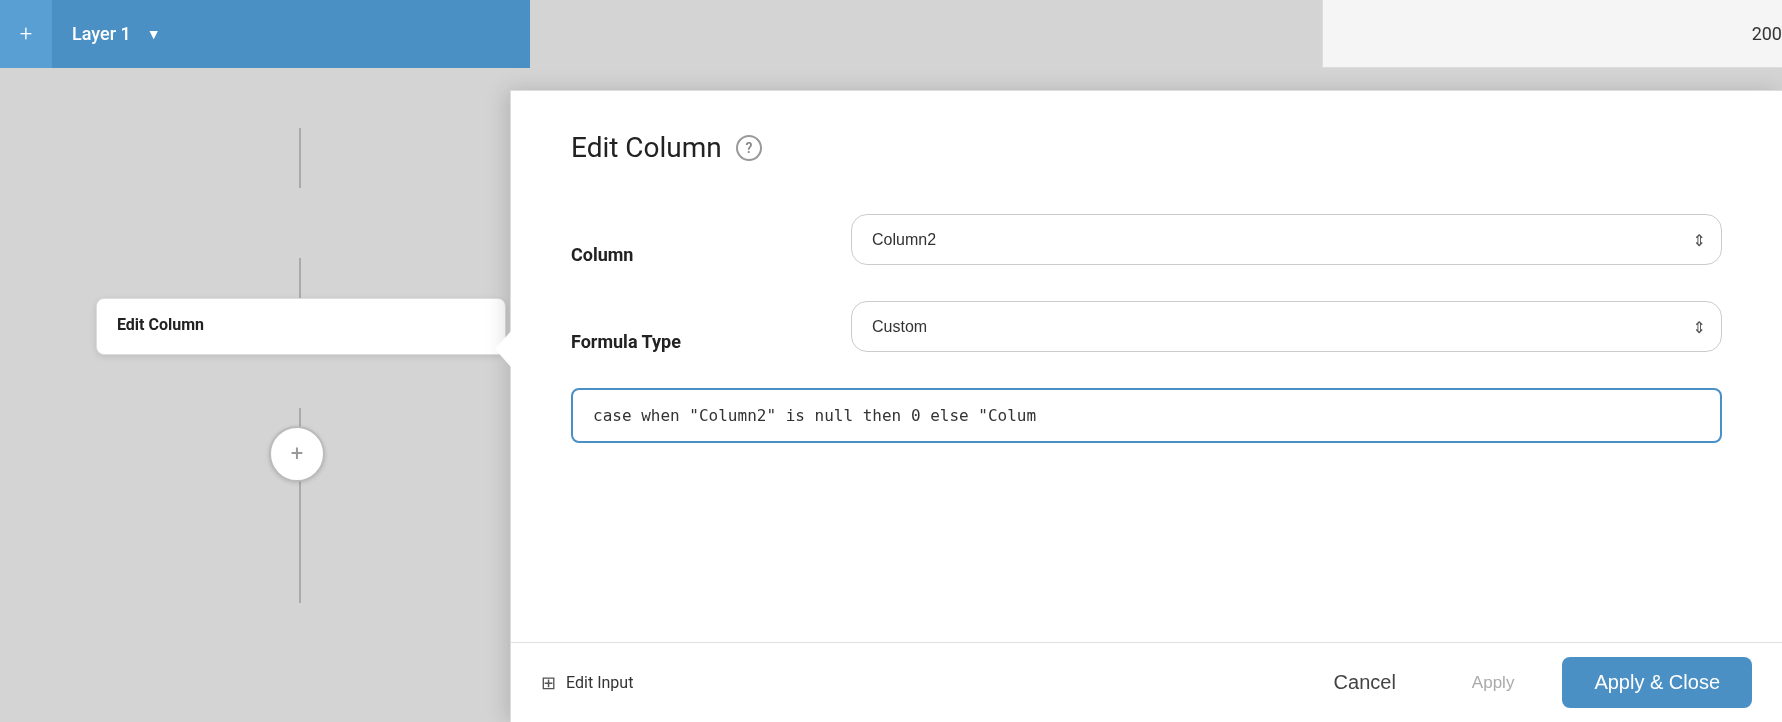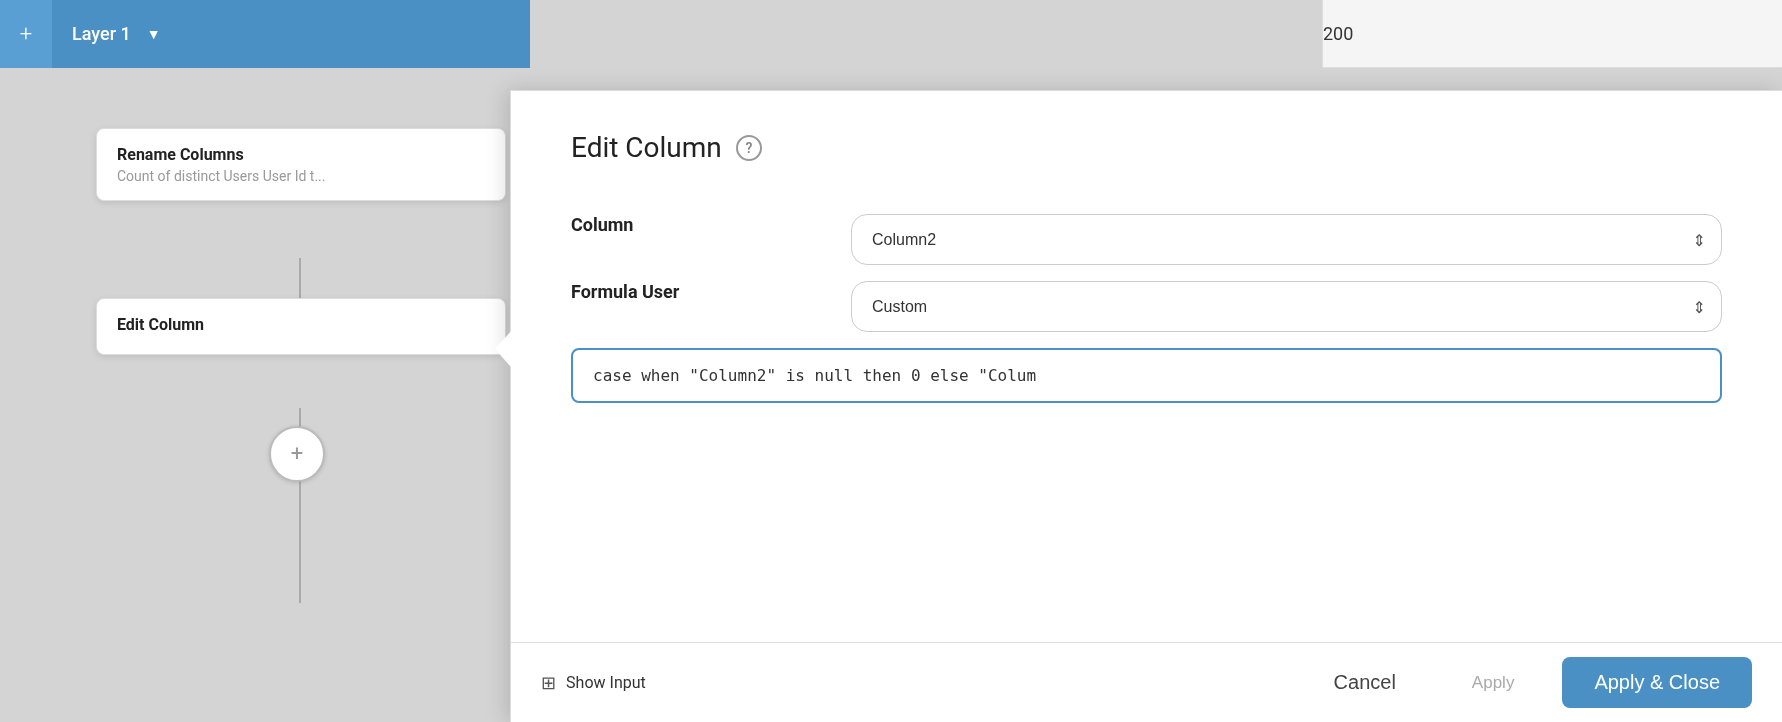--- a/index.html
+++ b/index.html
@@ -75,21 +75,21 @@
       position: absolute;
       top: 0;
       right: 0;
       width: 460px;
       height: 68px;
       background: #f5f5f5;
       border-bottom: 1px solid #ddd;
       border-left: 1px solid #ddd;
       display: flex;
       align-items: center;
-      justify-content: flex-start;
+      justify-content: flex-end;
     }
 
     .right-number {
       font-size: 18px;
       color: #333;
     }
 
     
     .right-edge-tab {
       position: absolute;
@@ -258,22 +258,22 @@
       justify-content: center;
       color: #888;
       font-size: 14px;
       font-weight: 600;
       cursor: pointer;
       flex-shrink: 0;
     }
 
     .form-row {
       display: flex;
-      align-items: flex-start;
-      margin-bottom: 16px;
+      align-items: flex-end;
+      margin-bottom: 36px;
     }
 
     .form-label {
       width: 280px;
       font-size: 18px;
       font-weight: 700;
       color: #222;
       flex-shrink: 0;
     }
 
@@ -412,24 +412,20 @@
 
 <div class="right-edge-tab"></div>
 
 <div class="pipeline-area">
 
   <div class="connector-v1"></div>
   <div class="connector-v2"></div>
   <div class="connector-v3"></div>
   <div class="connector-bottom"></div>
 
-  <div class="pipeline-node node-rename">
-    <div class="pipeline-node-title">Rename Columns</div>
-    <div class="pipeline-node-subtitle">Count of distinct Users User Id t...</div>
-  </div>
 
   <div class="pipeline-node node-edit">
     <div class="pipeline-node-title">Edit Column</div>
   </div>
 
   <div class="plus-circle">
     <span class="plus-circle-icon">+</span>
   </div>
 </div>
 
@@ -449,40 +445,40 @@
       <div class="form-label">Column</div>
       <div class="form-control">
         <select class="select-input">
           <option>Column2</option>
         </select>
         <span class="select-arrow">⇕</span>
       </div>
     </div>
 
     <div class="form-row">
-      <div class="form-label">Formula User</div>
+      <div class="form-label">Formula Type</div>
       <div class="form-control">
         <select class="select-input">
           <option>Custom</option>
         </select>
         <span class="select-arrow">⇕</span>
       </div>
     </div>
 
     <div class="form-row">
       <div class="form-control">
         <input class="text-input" type="text" value="case when &quot;Column2&quot; is null then 0 else &quot;Colum" style="">
       </div>
     </div>
   </div>
 
   <div class="dialog-footer">
     <div class="show-input-btn">
       <span class="table-icon">⊞</span>
-      <span>Show Input</span>
+      <span>Edit Input</span>
     </div>
 
     <div class="footer-spacer"></div>
 
     <button class="cancel-btn">Cancel</button>
     <button class="apply-btn">Apply</button>
     <button class="apply-close-btn">Apply &amp; Close</button>
   </div>
 </div>
 

